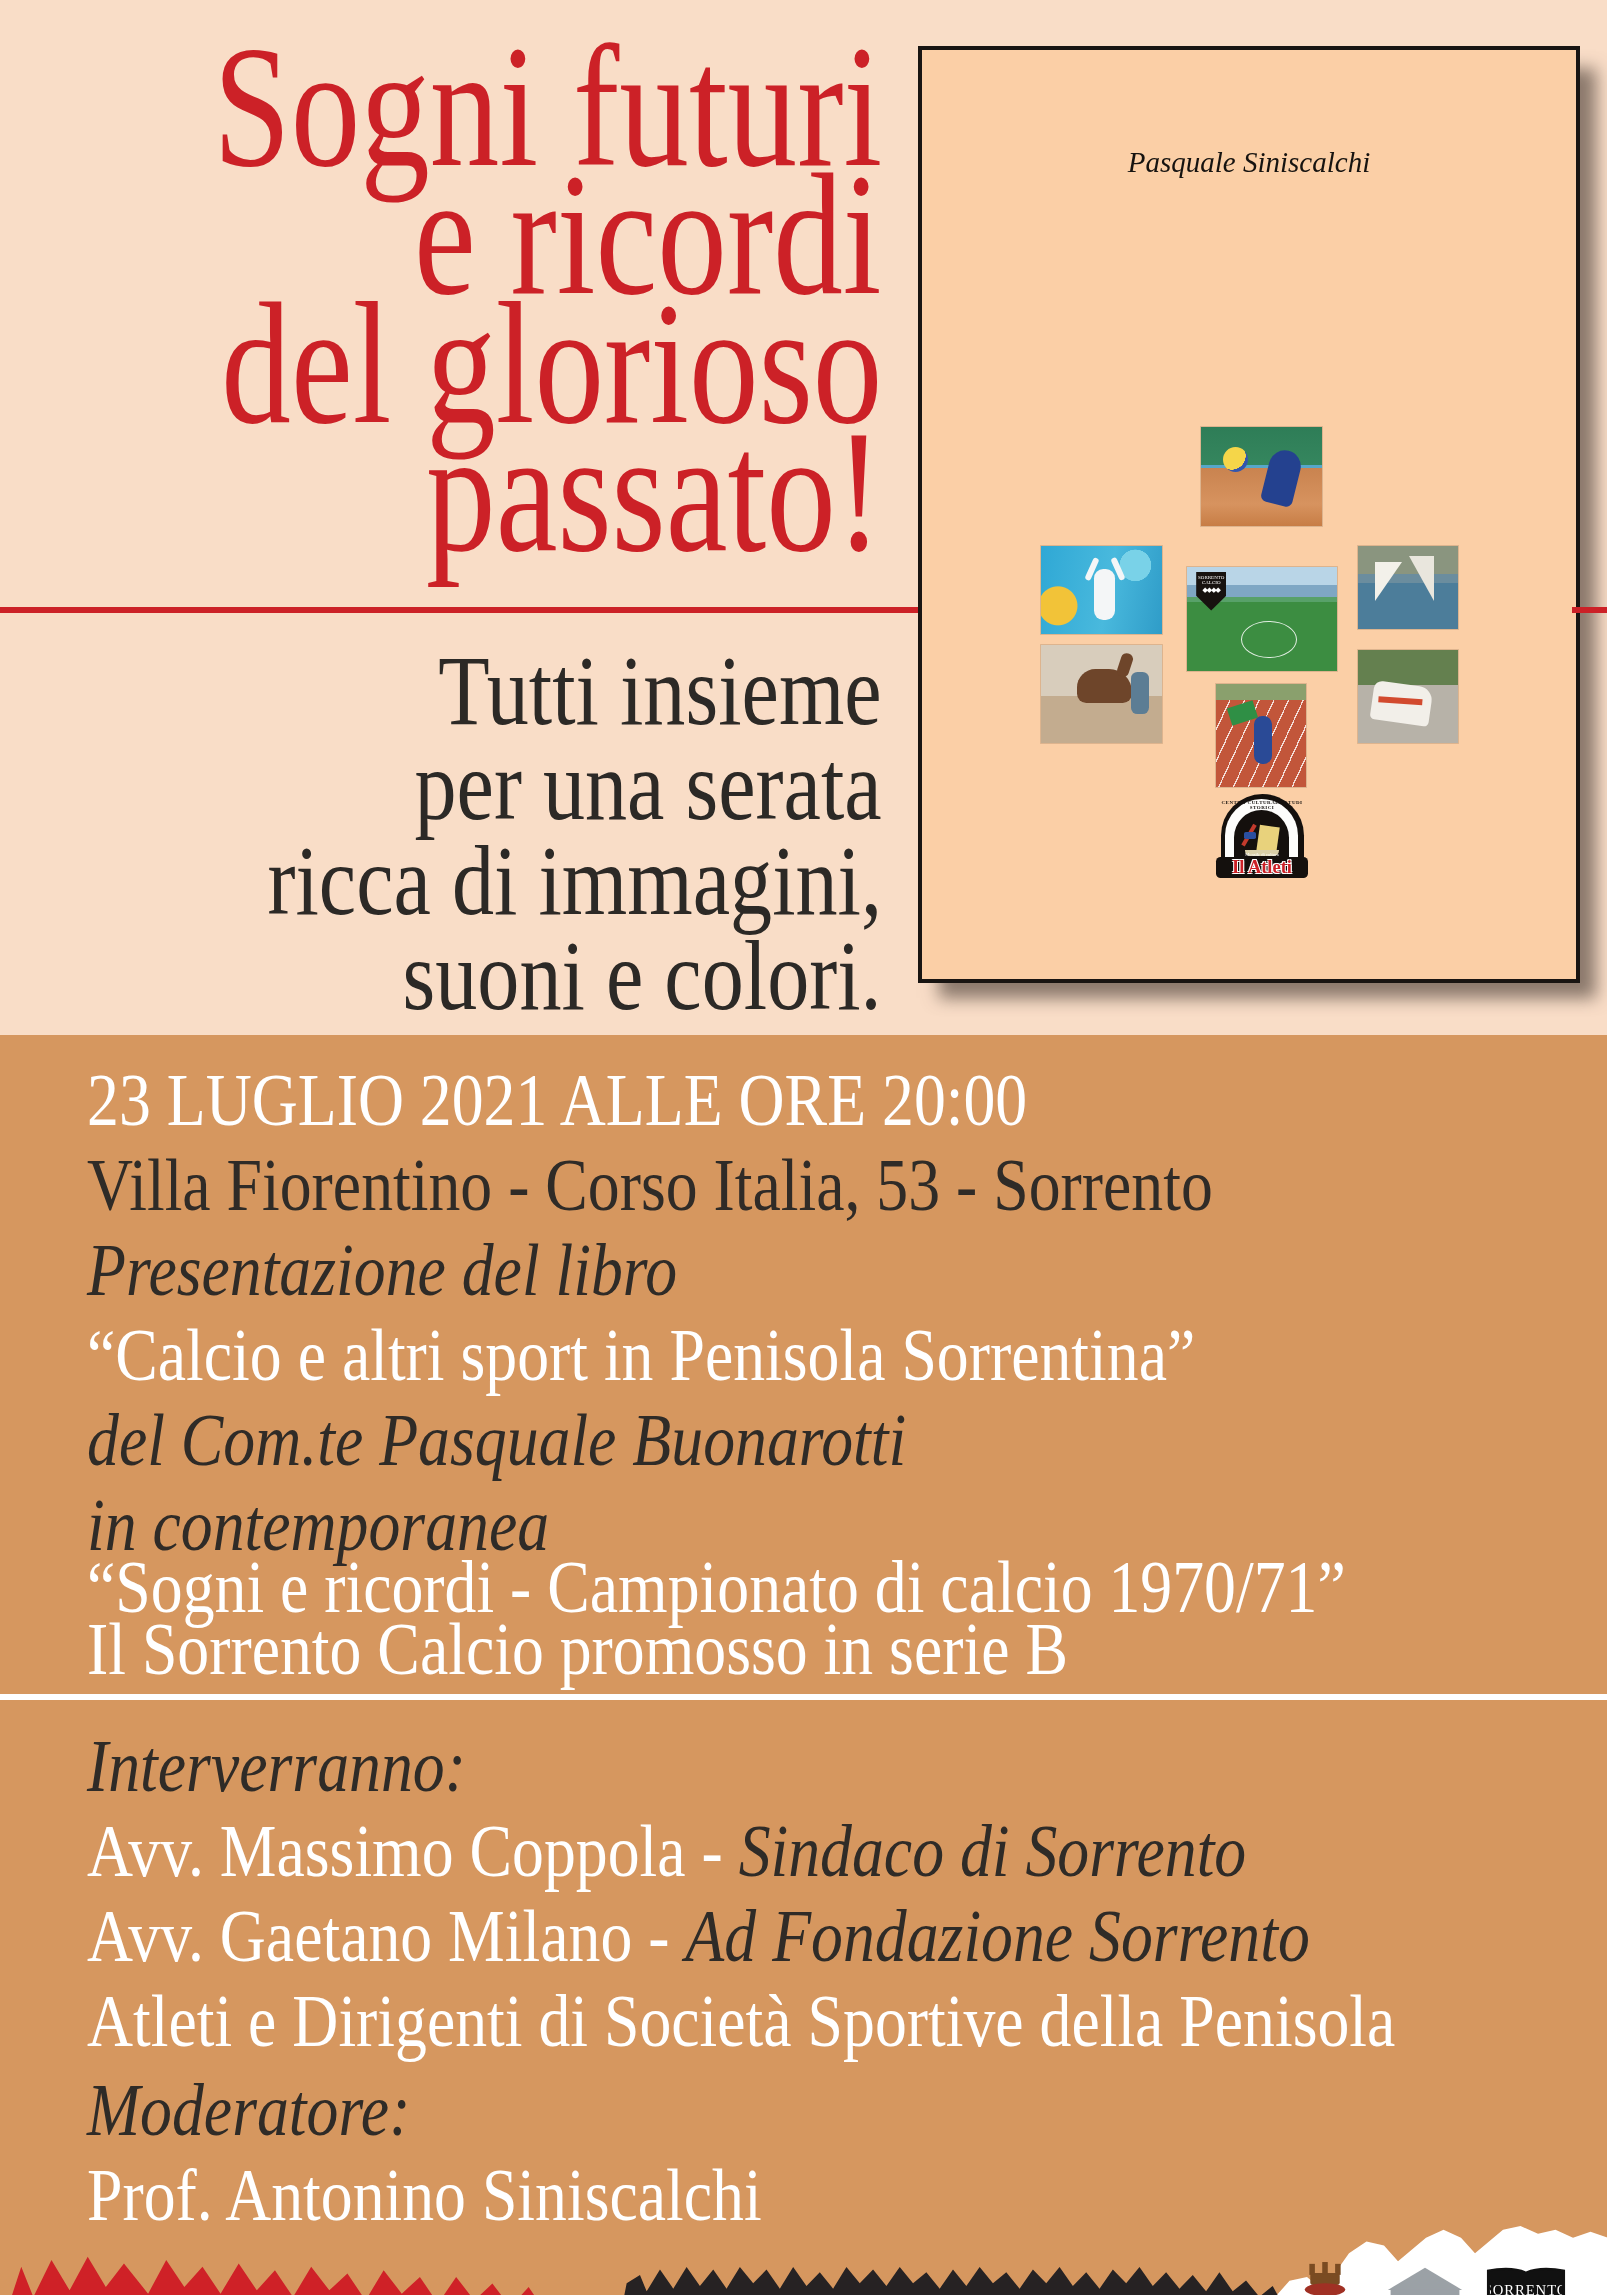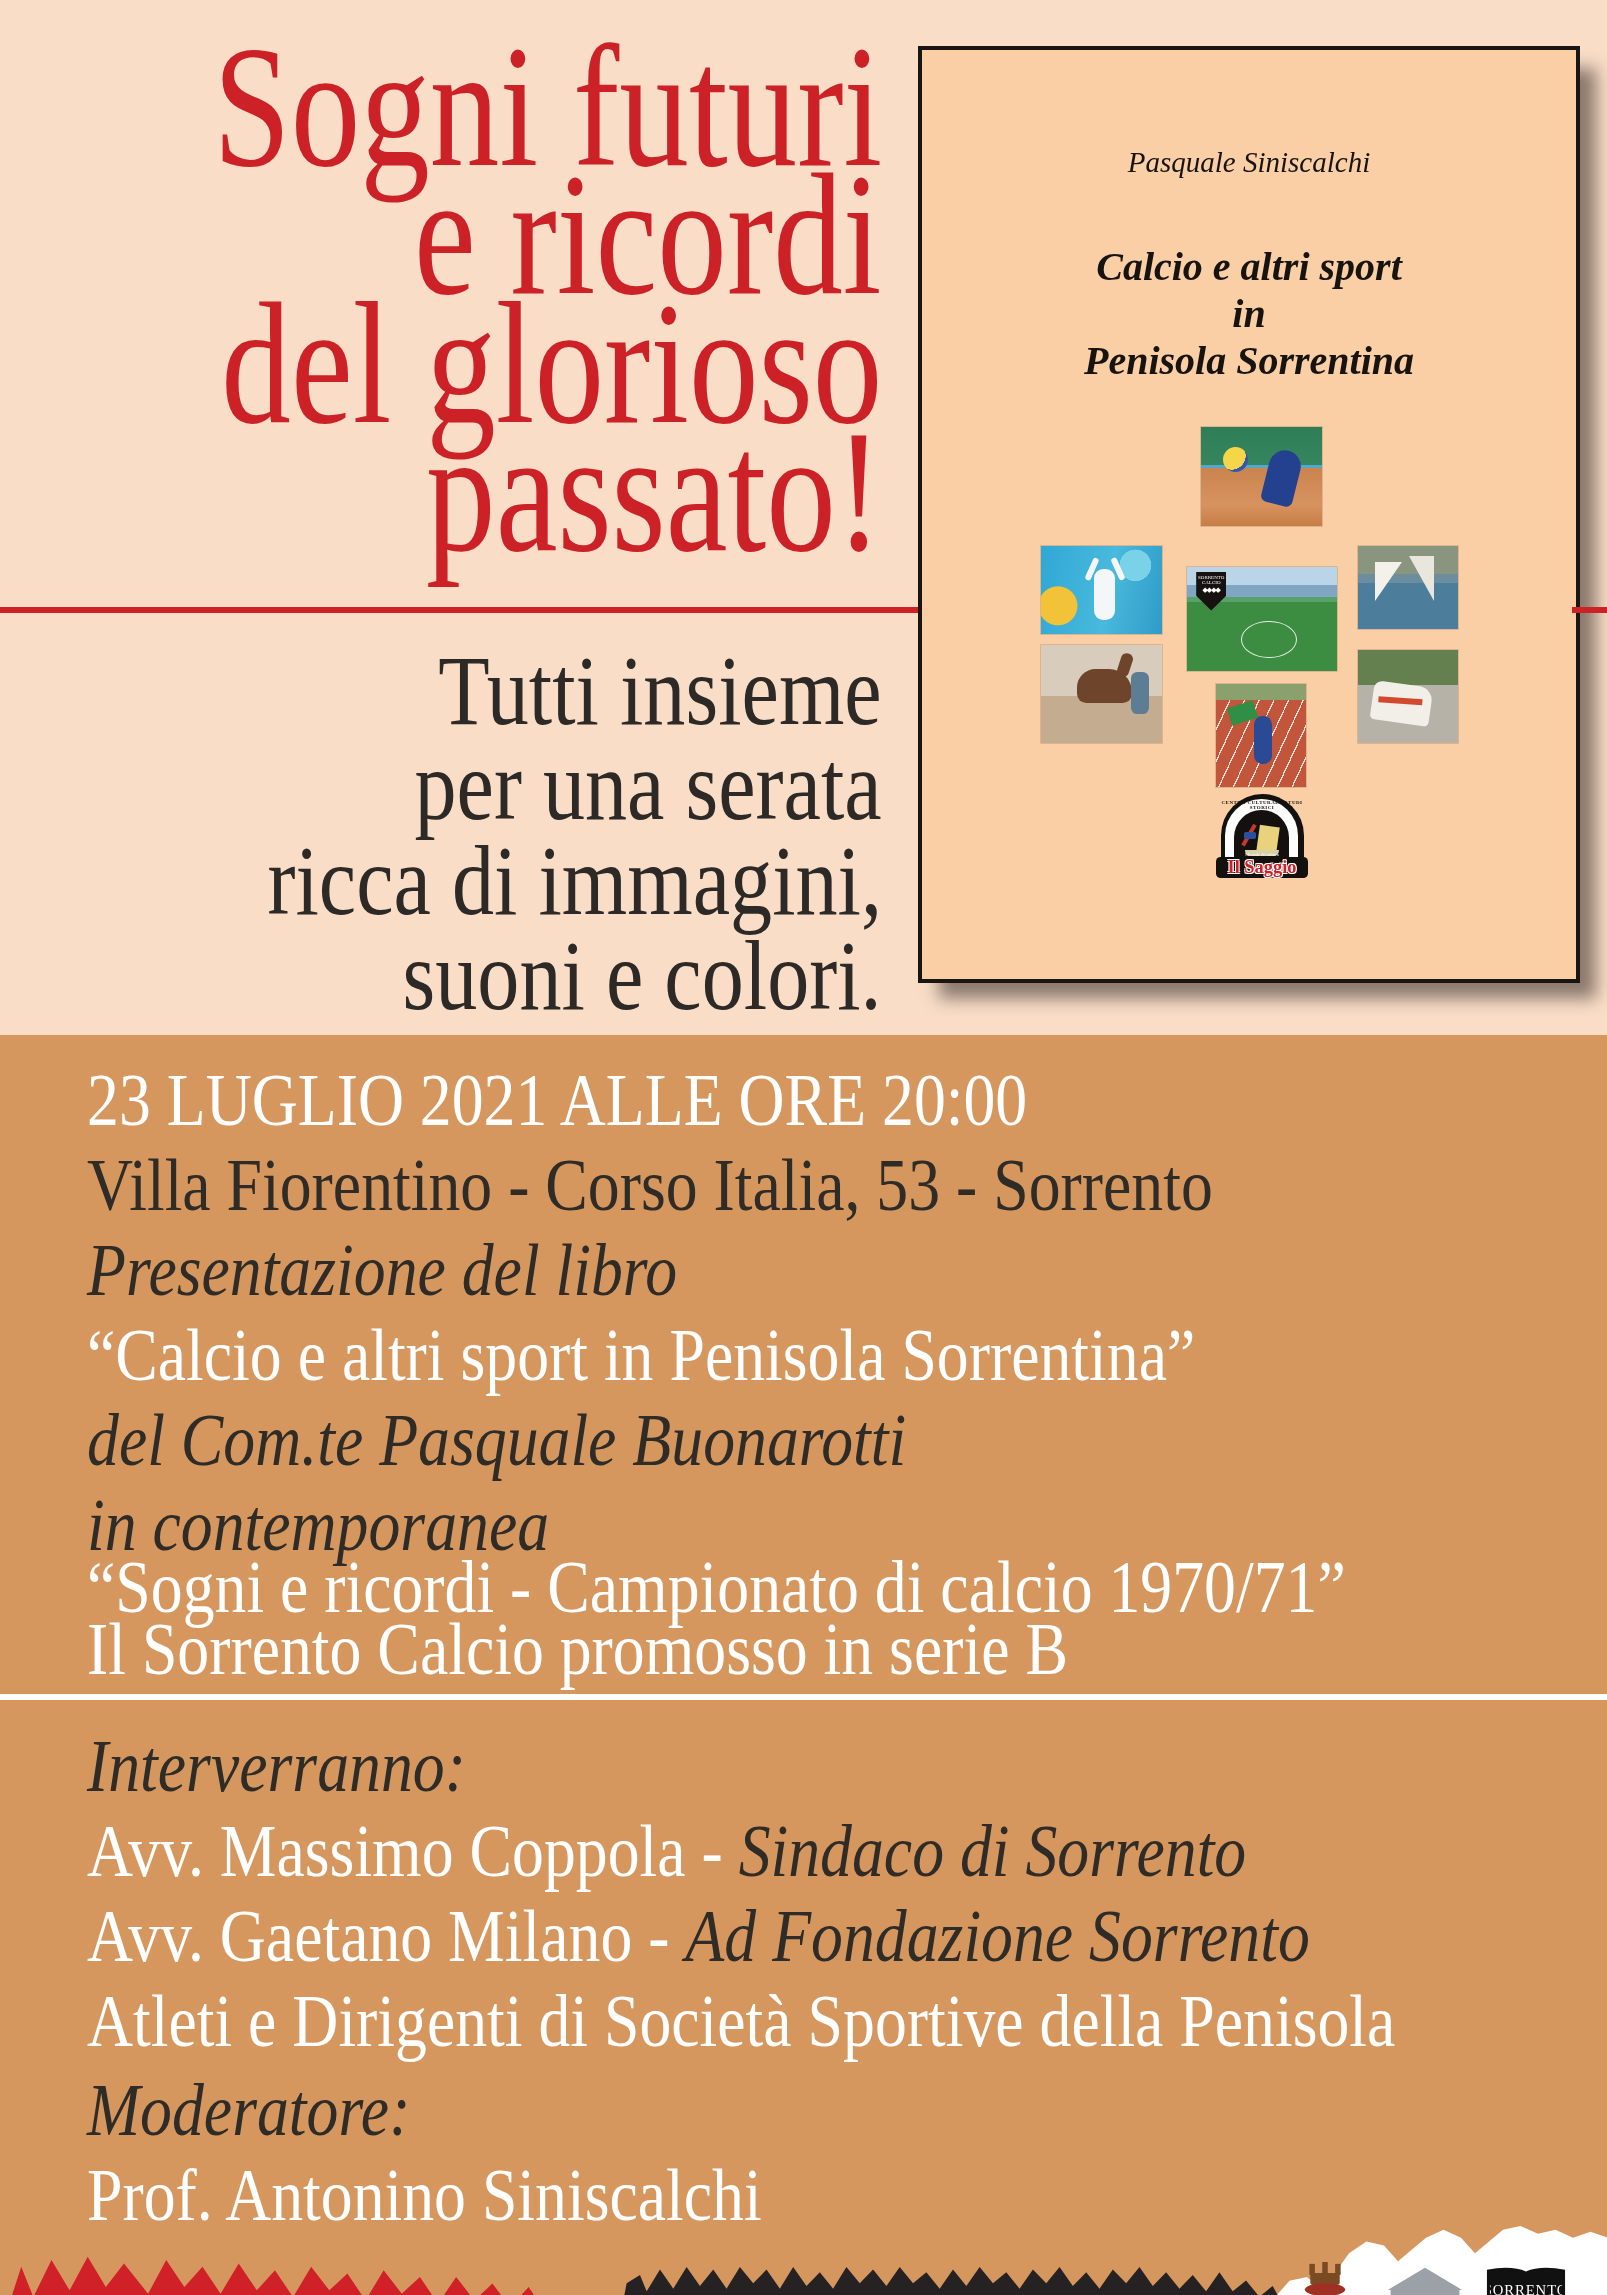--- a/index.html
+++ b/index.html
@@ -131,25 +131,20 @@
   <div class="sub-line" style="top:736px">per una serata</div>
   <div class="sub-line" style="top:831px">ricca di immagini,</div>
   <div class="sub-line" style="top:926px">suoni e colori.</div>
 </div>
 
 <div class="red-rule left"></div>
 <div class="red-rule right"></div>
 
 <div class="book">
   <div class="book-author">Pasquale Siniscalchi</div>
-  <div class="book-title">
-    <div>Calcio e altri sport</div>
-    <div>in</div>
-    <div>Penisola Sorrentina</div>
-  </div>
 
   <div class="photo ph-volley">
     <div class="ball"></div>
     <div class="player"></div>
   </div>
 
   <div class="photo ph-swim">
     <div class="figure"></div>
   </div>
 
@@ -189,21 +184,21 @@
     <div class="arch-white"></div>
     <div class="arch-inner">
       <div class="page"></div>
       <div class="pen"></div>
       <div class="pen2"></div>
       <div class="boat"></div>
     </div>
     <div class="arch-text">CENTRO CULTURALE STUDI STORICI</div>
     <div class="mensile">Mensile di cultura</div>
     <div class="bar">
-      <span>Il Saggio</span>
+      <span>Il Atleti</span>
     </div>
   </div>
 
 </div>
 
 <div class="orange-section"></div>
 
 <div class="ev white" style="top:1057px">23 LUGLIO 2021 ALLE ORE 20:00</div>
 <div class="ev dark" style="top:1142px">Villa Fiorentino - Corso Italia, 53 - Sorrento</div>
 <div class="ev dark italic" style="top:1227px">Presentazione del libro</div>

